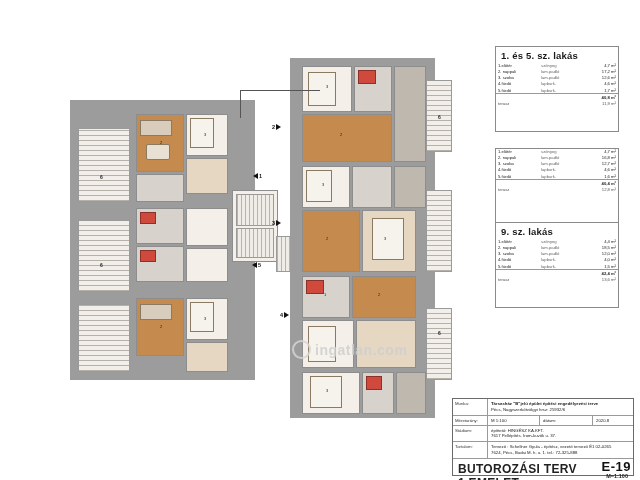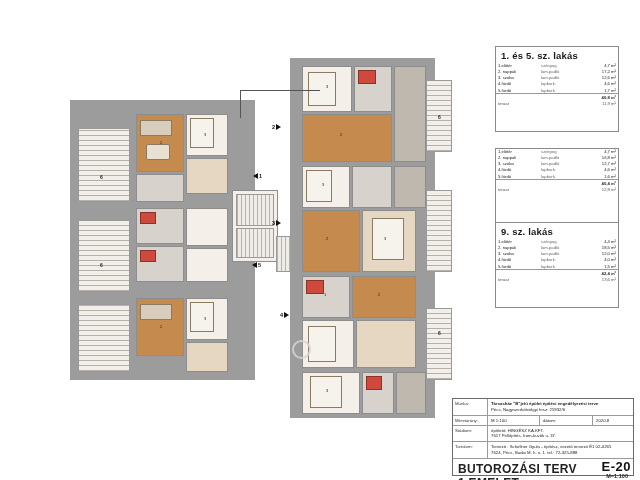--- a/index.html
+++ b/index.html
@@ -235,20 +235,21 @@
     <div class="num" style="left:324px;top:196px;">3</div>
     <div class="num" style="left:264px;top:252px;">1</div>
     <div class="num" style="left:318px;top:252px;">2</div>
     <div class="num" style="left:266px;top:348px;">3</div>
 
     <div class="dimline" style="left:180px;top:50px;width:80px;height:1px;"></div>
     <div class="dimline" style="left:180px;top:50px;width:1px;height:28px;"></div>
 
     <div class="wm">
       <span class="ring"></span>
+      <span>ingatlan.com</span>
     </div>
   </div>
 
   <div class="panel" style="left:495px;top:46px;width:122px;height:84px;">
     <div class="panel-title">1. és 5. sz. lakás</div>
     <table>
       <tbody>
           <tr>
             <td>1.előtér</td>
             <td class="c2">szőnyeg</td>
@@ -402,16 +403,16 @@
         <div>Tervező : Schellner Gyula - építész, vezető tervező É1 02-0265</div>
         <div>7624, Pécs, Budai M. h. u. 1. tel.: 72-325-888</div>
       </div>
     </div>
     <div class="tb-row">
       <div class="tb-bottom" style="width:100%;">
         <span class="big">BUTOROZÁSI TERV  1.EMELET</span>
         <span class="scale">M=1:100</span>
       </div>
     </div>
-    <div class="tb-sheet">E-20</div>
+    <div class="tb-sheet">E-19</div>
   </div>
 
 </div>
 
 </body></html>

